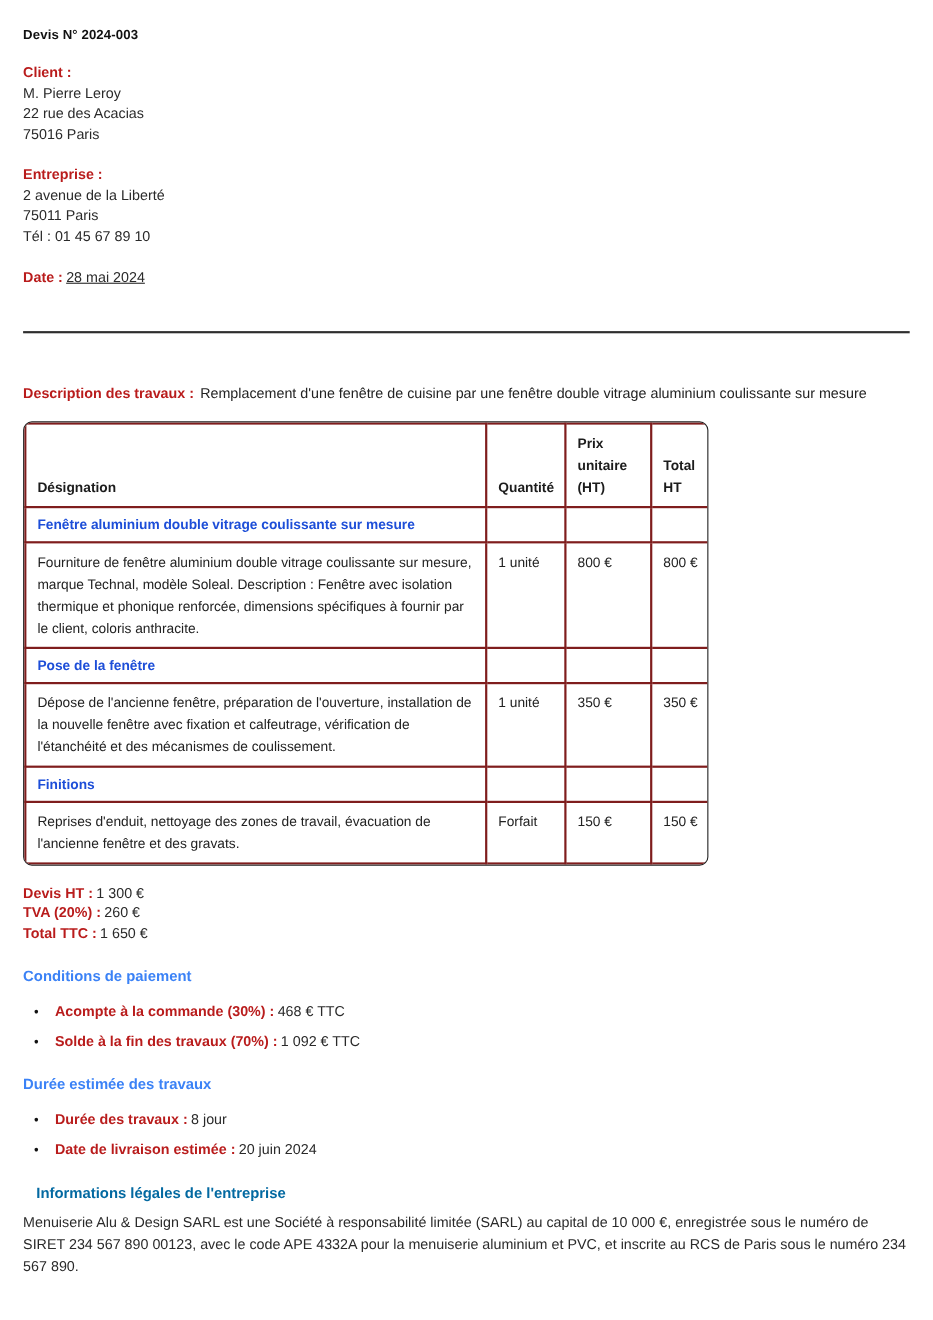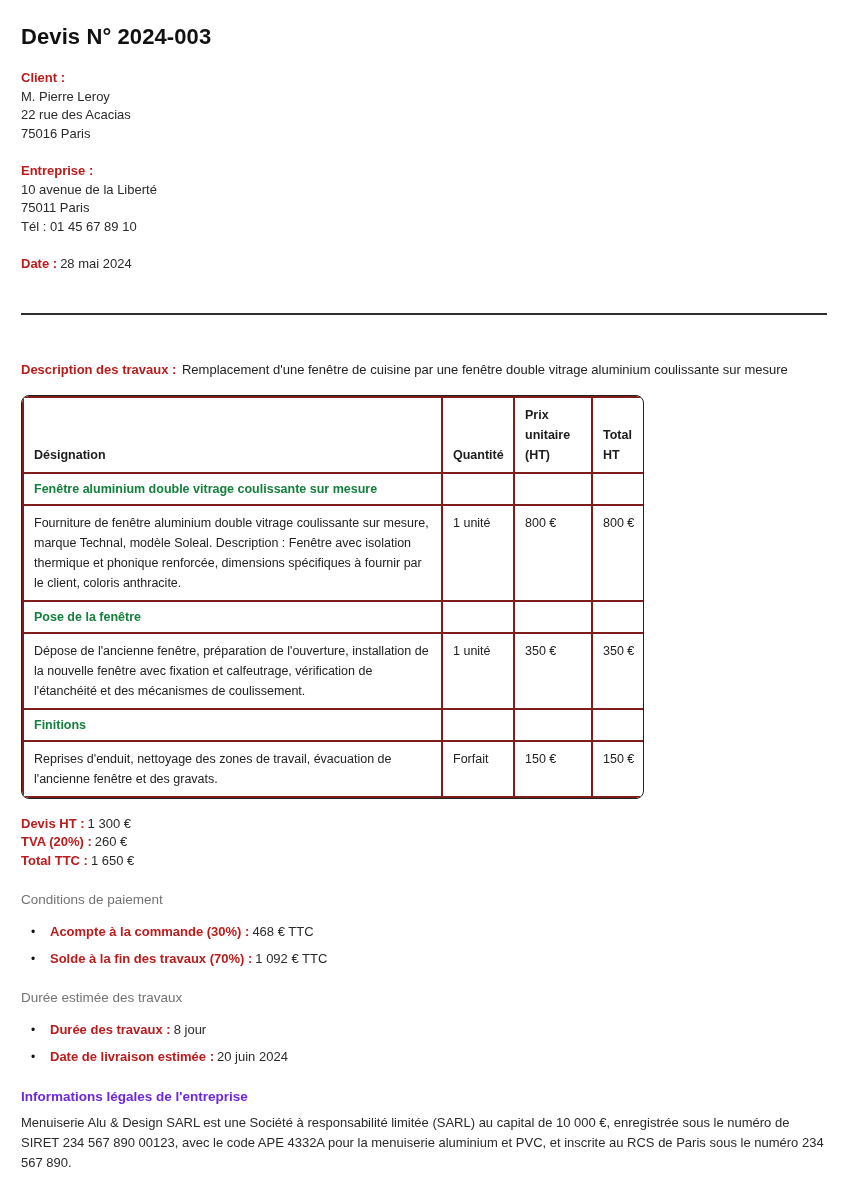--- a/index.html
+++ b/index.html
@@ -17,35 +17,35 @@
     -webkit-font-smoothing: antialiased;
   }
   .page {
     padding: 24px 21px 0 21px;
     box-sizing: border-box;
     width: 848px;
   }
   .b { font-weight: 700; color: #b91c1c; }
 
   h1.title {
-    font-size: 22px;
+    font-size: 12px;
     font-weight: 700;
     color: #111;
     margin: 0 0 19px 0;
     letter-spacing: 0.1px;
   }
 
   .block {
     line-height: 18.6px;
     margin: 0 0 18.6px 0;
   }
   .block div { margin: 0; }
 
   .date-line { margin: 0 0 10px 0; line-height: 18.6px; }
-  .date-line .val { margin-left: 3px; }
+  .date-line .val { margin-left: 3px; text-decoration: underline; }
 
   hr.rule {
     border: 0;
     border-top: 2px solid #2e2e2e;
     margin: 39px 0 0 0;
   }
 
   .desc {
     margin: 42px 0 13px 0;
     line-height: 25px;
@@ -76,36 +76,36 @@
     word-wrap: break-word;
   }
   table.items thead tr { height: 69px; }
   table.items thead th {
     vertical-align: bottom;
     font-weight: 700;
     color: #1c1c1c;
   }
   tr.t-section td {
     font-weight: 700;
-    color: #15803d;
+    color: #1d4ed8;
     padding-top: 5px;
     padding-bottom: 5px;
   }
   tr.t-section td.c-qty, tr.t-section td.c-price, tr.t-section td.c-total { font-weight: 400; }
 
   .totals {
     margin: 16px 0 0 0;
     line-height: 18.6px;
   }
   .totals .line .val { margin-left: 3px; }
 
   .h2 {
     font-size: 13.5px;
-    font-weight: 400;
-    color: #737373;
+    font-weight: 700;
+    color: #3b82f6;
     margin: 21px 0 0 0;
     line-height: 18px;
   }
 
   ul.bullets {
     list-style: none;
     margin: 14px 0 0 0;
     padding: 0;
   }
   ul.bullets li {
@@ -117,22 +117,22 @@
     display: inline-block;
     width: 19px;
     color: #111;
     font-size: 12px;
   }
   ul.bullets .val { margin-left: 3px; }
 
   .legal-heading {
     font-size: 13.5px;
     font-weight: 700;
-    color: #6d28d9;
-    margin: 22px 0 0 0;
+    color: #0369a1;
+    margin: 22px 0 0 12px;
     line-height: 18px;
   }
   .legal-text {
     margin: 7px 0 0 0;
     line-height: 20px;
     color: #2a2a2a;
   }
 </style>
 </head>
 <body>
@@ -151,21 +151,21 @@
 
         <div>75016 Paris</div>
       </div>
   </div>
 
   <div class="block">
     <div class="b">Entreprise :</div>
     <div>
 
 
-        <div>10 avenue de la Liberté</div>
+        <div>2 avenue de la Liberté</div>
 
         <div>75011 Paris</div>
 
         <div>Tél : 01 45 67 89 10</div>
 
       </div>
   </div>
 
   <div class="date-line">
     <span class="b">Date :</span><span class="val">28 mai 2024</span>

